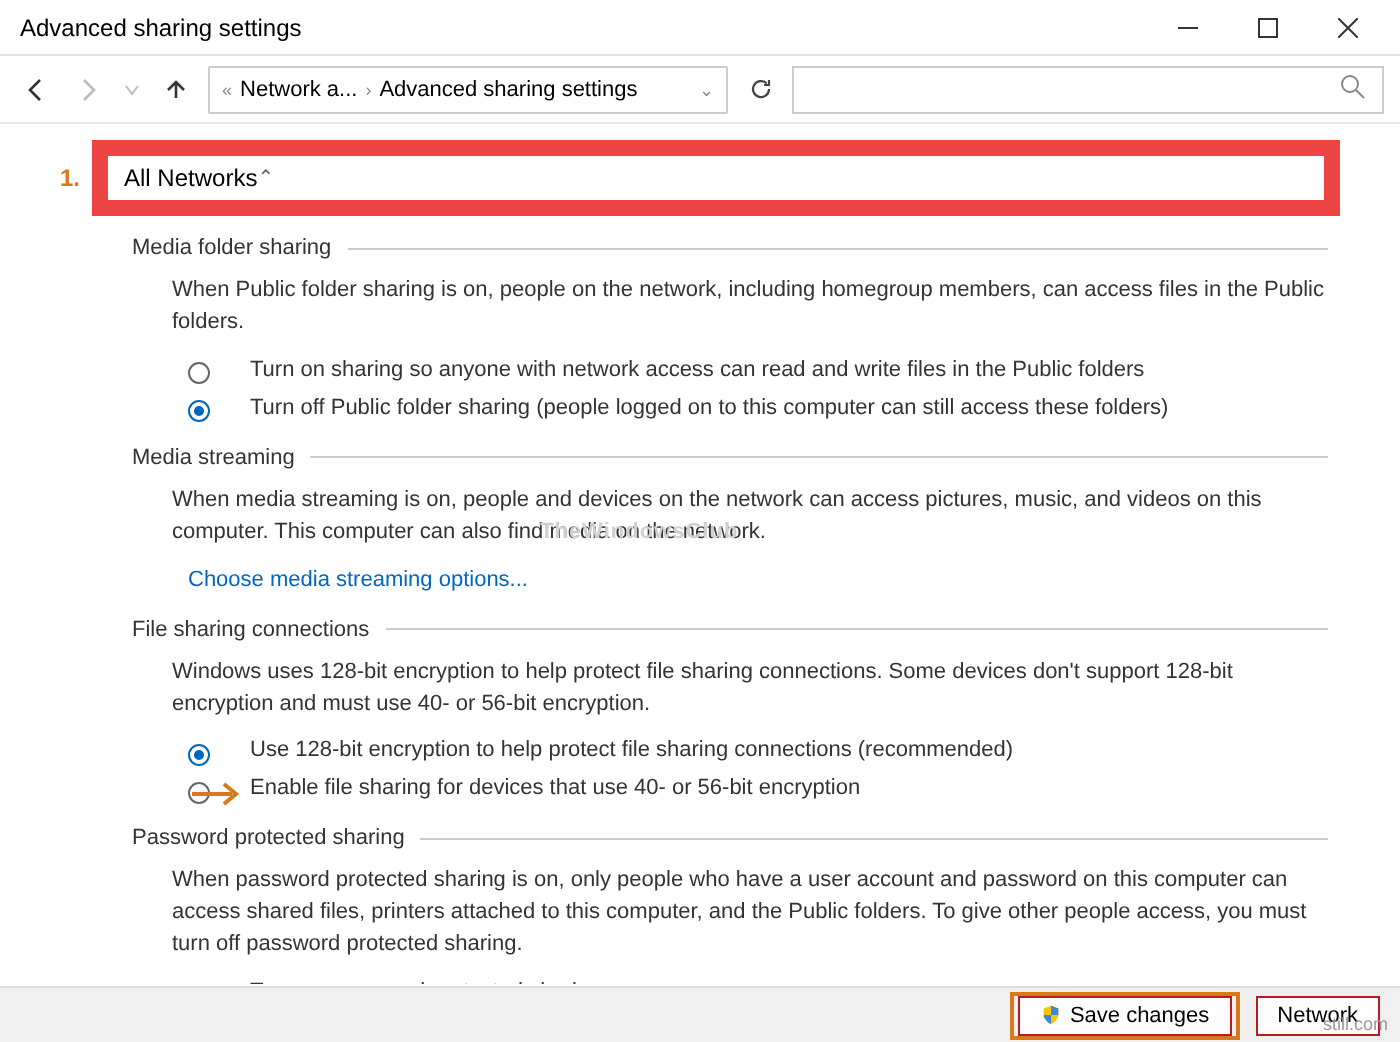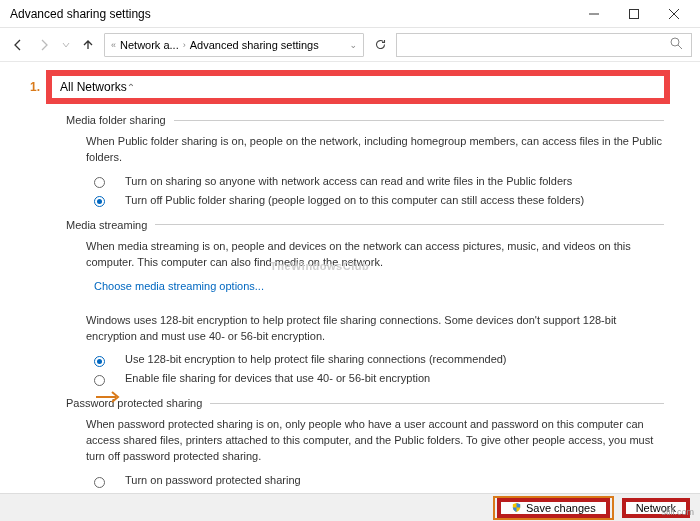--- a/index.html
+++ b/index.html
@@ -18,40 +18,40 @@
     .dd { color: #888; margin-left: auto; font-size: 9px; }
     .refresh { width: 20px; height: 20px; display: flex; align-items: center; justify-content: center; color: #444; }
     .search { flex: 1; height: 24px; border: 1px solid #ccc; display: flex; align-items: center; justify-content: flex-end; padding: 0 8px; }
     .search-icon { color: #888; }
     
     .content { padding: 8px 30px 0 30px; height: 430px; overflow: hidden; }
     
     .callout-row { display: flex; align-items: center; gap: 6px; margin-bottom: 6px; }
     .callout-num { color: #d97a1a; font-weight: 600; font-size: 12px; }
     
-    .profile-header { border: 6px solid #ef4444; padding: 4px 8px; flex: 1; display: flex; align-items: center; font-size: 12px; }
+    .profile-header { border: 8px solid #ef4444; padding: 4px 8px; flex: 1; display: flex; align-items: center; font-size: 12px; }
     .chev-up { color: #666; font-size: 10px; }
     
     .section { margin-left: 36px; margin-top: 10px; padding-right: 6px; }
     .sec-title { font-size: 11px; color: #333; display: flex; align-items: center; gap: 8px; }
     .sec-title .line { flex: 1; height: 1px; background: #ccc; }
     .sec-body { padding: 8px 0 0 20px; font-size: 11px; color: #333; line-height: 1.45; }
     .opts { margin-top: 8px; padding-left: 8px; }
     .opt { display: flex; align-items: center; gap: 20px; margin-bottom: 3px; }
     .radio { width: 11px; height: 11px; border: 1px solid #666; border-radius: 50%; margin-top: 2px; flex-shrink: 0; display: flex; align-items: center; justify-content: center; }
     .radio.sel { border-color: #0067c0; }
     .radio.sel::after { content: ""; width: 5px; height: 5px; border-radius: 50%; background: #0067c0; }
     .link { color: #0067c0; cursor: pointer; }
     
     .wm { position: absolute; top: 260px; left: 270px; color: #d0d0d0; font-size: 11px; font-weight: 700; pointer-events: none; letter-spacing: 0.5px; }
     
     .arrow-ann { position: absolute; left: 94px; top: 388px; color: #d97a1a; font-size: 18px; }
     
     .footer { position: absolute; bottom: 0; left: 0; right: 0; height: 28px; background: #f0f0f0; border-top: 1px solid #ddd; display: flex; align-items: center; justify-content: flex-end; padding: 0 10px; gap: 8px; }
-    .btn { height: 20px; padding: 0 10px; border: 4px solid #b91c1c; background: #fdfdfd; font-size: 11px; display: flex; align-items: center; gap: 4px; }
+    .btn { height: 20px; padding: 0 10px; border: 1px solid #b91c1c; background: #fdfdfd; font-size: 11px; display: flex; align-items: center; gap: 4px; }
     .shield { width: 11px; height: 11px; }
     
     .src { position: absolute; bottom: 4px; right: 6px; font-size: 9px; color: #999; z-index: 99; }
     
     .callout3 { position: absolute; bottom: 5px; right: 200px; color: #d97a1a; font-weight: 600; font-size: 12px; }
     .hl-save { border: 2px solid #d97a1a; padding: 0 2px; }
   </style>
 </head>
 <body>
 
@@ -156,20 +156,24 @@
     </div>
     <div class="sec-body">
       <div>When media streaming is on, people and devices on the network can access pictures, music, and videos on this computer. This computer can also find media on the network.</div>
       <div class="opts">
         <span class="link">Choose media streaming options...</span>
       </div>
     </div>
   </div>
 
   <div class="section">
+    <div class="sec-title">
+      <span>File sharing connections</span>
+      <span class="line"></span>
+    </div>
     <div class="sec-body">
       <div>Windows uses 128-bit encryption to help protect file sharing connections. Some devices don't support 128-bit encryption and must use 40- or 56-bit encryption.</div>
       <div class="opts">
         <div class="opt">
           <span class="radio sel"></span>
           <span>Use 128-bit encryption to help protect file sharing connections (recommended)</span>
         </div>
         <div class="opt">
           <span class="radio"></span>
           <span>Enable file sharing for devices that use 40- or 56-bit encryption</span>

